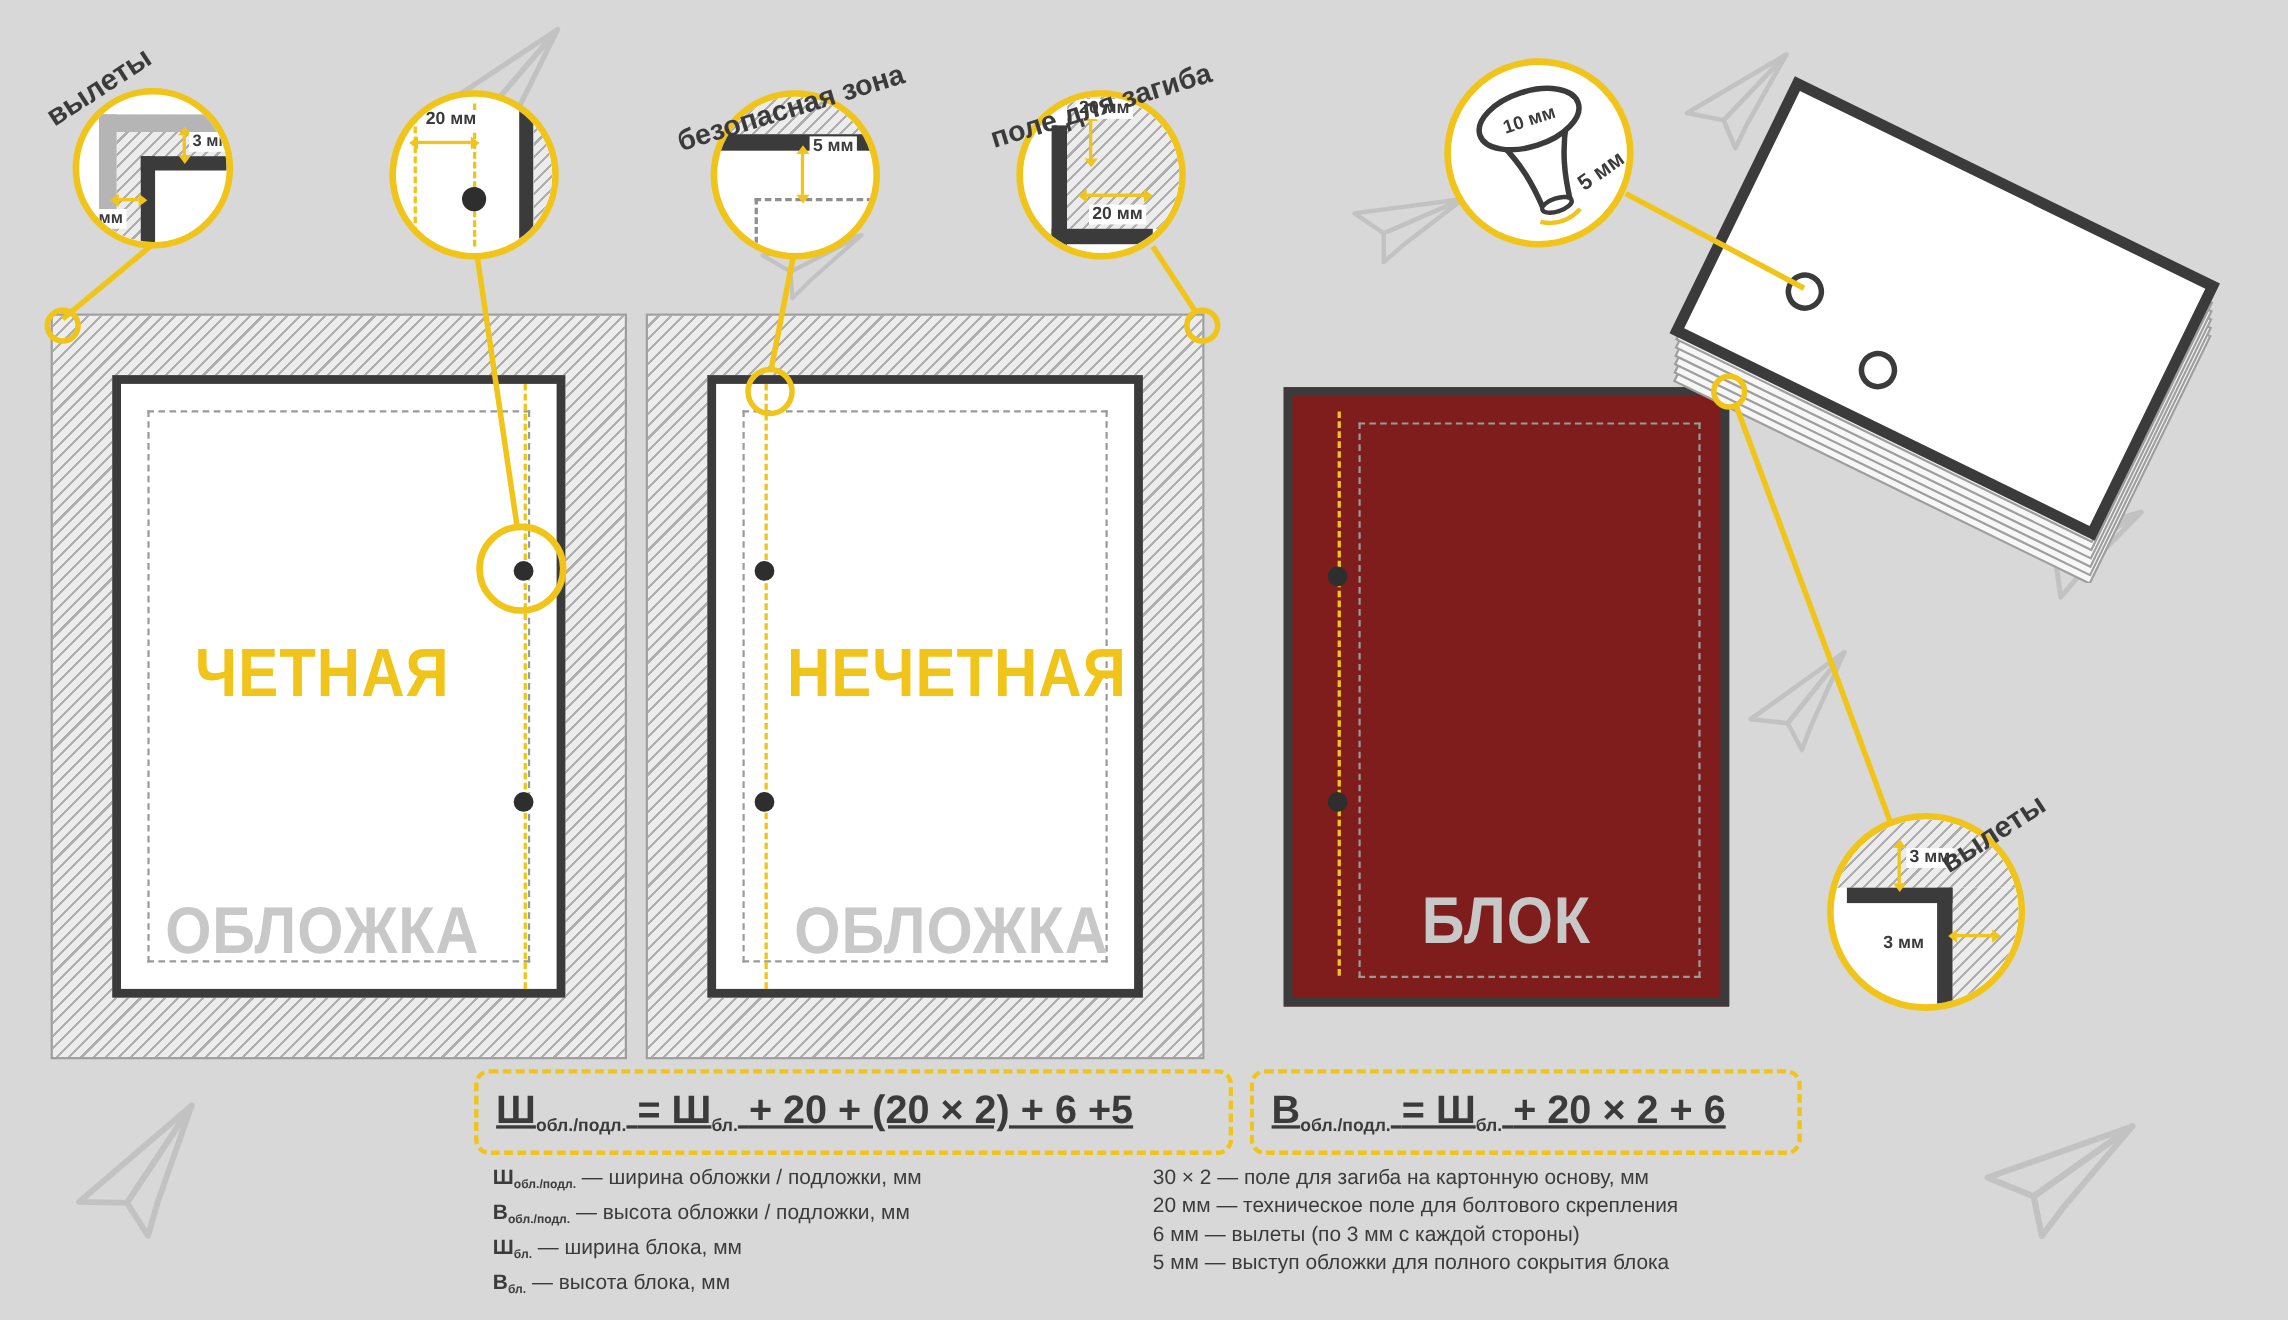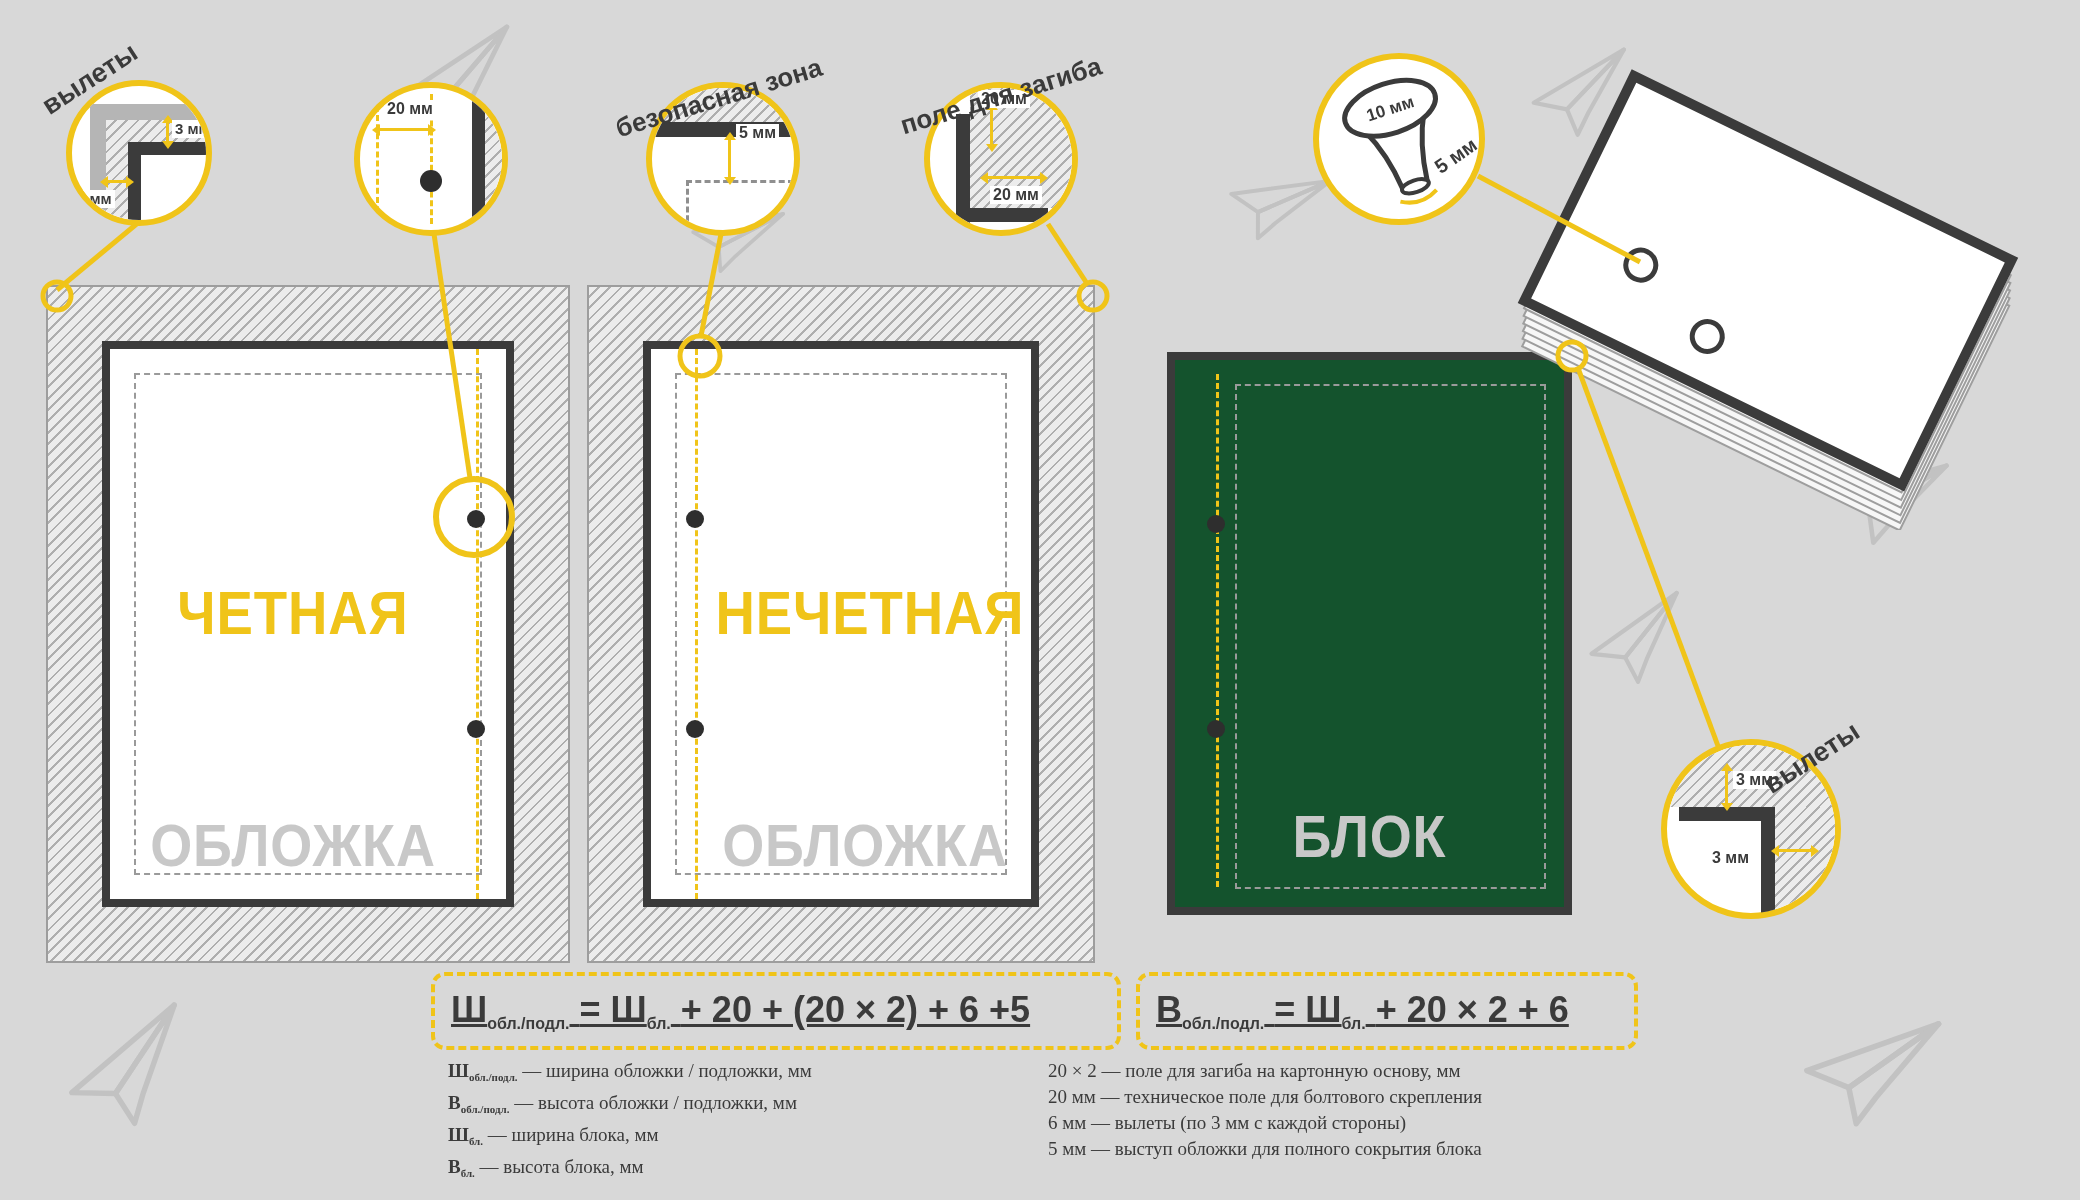--- a/index.html
+++ b/index.html
@@ -43,21 +43,21 @@
   .arrow-h::after{right:-8px;border-left:8px solid #f0c419;}
   
   .overlay{position:absolute;left:0;top:0;z-index:5;}
   .book{position:absolute;z-index:4;}
   .plane{position:absolute;z-index:1;}
   .formula-box{position:absolute;border:4px dashed #f0c419;border-radius:14px;display:flex;align-items:center;
                padding:0 16px;z-index:3;background:transparent;}
   .formula{font-size:36px;font-weight:700;color:#3b3b3b;white-space:nowrap;text-decoration:underline;}
   .f-sub{font-size:16px;vertical-align:-0.45em;font-weight:700;}
   .legend{position:absolute;font-size:19px;line-height:26px;color:#3b3b3b;z-index:3;}
-  .legend-line{white-space:nowrap;font-family:Liberation Serif, serif;}
+  .legend-line{white-space:nowrap;}
   .l-sym{font-weight:700;}
   .l-sub{font-size:11px;vertical-align:-0.35em;font-weight:700;}
 </style>
 </head>
 <body>
 
 <div id="canvas">
 
   <svg class="plane" style="left:400px;top:28px;transform:rotate(-8deg)" width="120" height="108" viewBox="0 0 100 90">
       <g fill="none" stroke="#c2c2c2" stroke-width="4" stroke-linejoin="round">
@@ -123,21 +123,21 @@
     <div class="cover">
       <div class="safe"></div>
       <div class="bindline" style="left:44px"></div>
       <div class="hole" style="left:44px;top:170px"></div>
       <div class="hole" style="left:44px;top:380px"></div>
       <div class="page-title" style="left:44px;width:340px;top:228px">НЕЧЕТНАЯ</div>
       <div class="page-ghost" style="left:44px;width:340px;top:462px">ОБЛОЖКА</div>
     </div>
   </div>
 
-  <div class="abs" style="left:1167px;top:352px;width:405px;height:563px;background:#14532d;border:8px solid #3b3b3b">
+  <div class="abs" style="left:1167px;top:352px;width:405px;height:563px;background:#7f1d1d;border:8px solid #3b3b3b">
     <div style="position:absolute;left:60px;top:24px;right:18px;bottom:18px;border:2px dashed #9a9a9a"></div>
     <div class="bindline" style="left:41px;top:14px;bottom:20px"></div>
     <div class="hole" style="left:41px;top:164px"></div>
     <div class="hole" style="left:41px;top:369px"></div>
     <div class="page-ghost" style="left:0;width:389px;top:442px">БЛОК</div>
   </div>
 
   <svg class="book" style="left:1440px;top:10px" width="640" height="520" viewBox="0 0 640 520">
     <g transform="translate(194,66) rotate(26)">
       <g fill="#f7f7f7" stroke="#9e9e9e" stroke-width="2">
@@ -267,19 +267,19 @@
     </div>
   </div>
 
   <div class="legend" style="left:448px;top:1058px">
     <div class="legend-line"><span class="l-sym">Ш</span><span class="l-sub">обл./подл.</span> <span>— ширина обложки / подложки, мм</span></div>
     <div class="legend-line"><span class="l-sym">В</span><span class="l-sub">обл./подл.</span> <span>— высота обложки / подложки, мм</span></div>
     <div class="legend-line"><span class="l-sym">Ш</span><span class="l-sub">бл.</span> <span>— ширина блока, мм</span></div>
     <div class="legend-line"><span class="l-sym">В</span><span class="l-sub">бл.</span> <span>— высота блока, мм</span></div>
   </div>
   <div class="legend" style="left:1048px;top:1058px">
-    <div class="legend-line">20 × 2 — поле для загиба на картонную основу, мм</div>
+    <div class="legend-line">30 × 2 — поле для загиба на картонную основу, мм</div>
     <div class="legend-line">20 мм — техническое поле для болтового скрепления</div>
     <div class="legend-line">6 мм — вылеты (по 3 мм с каждой стороны)</div>
     <div class="legend-line">5 мм — выступ обложки для полного сокрытия блока</div>
   </div>
 
 </div>
 
 </body></html>

